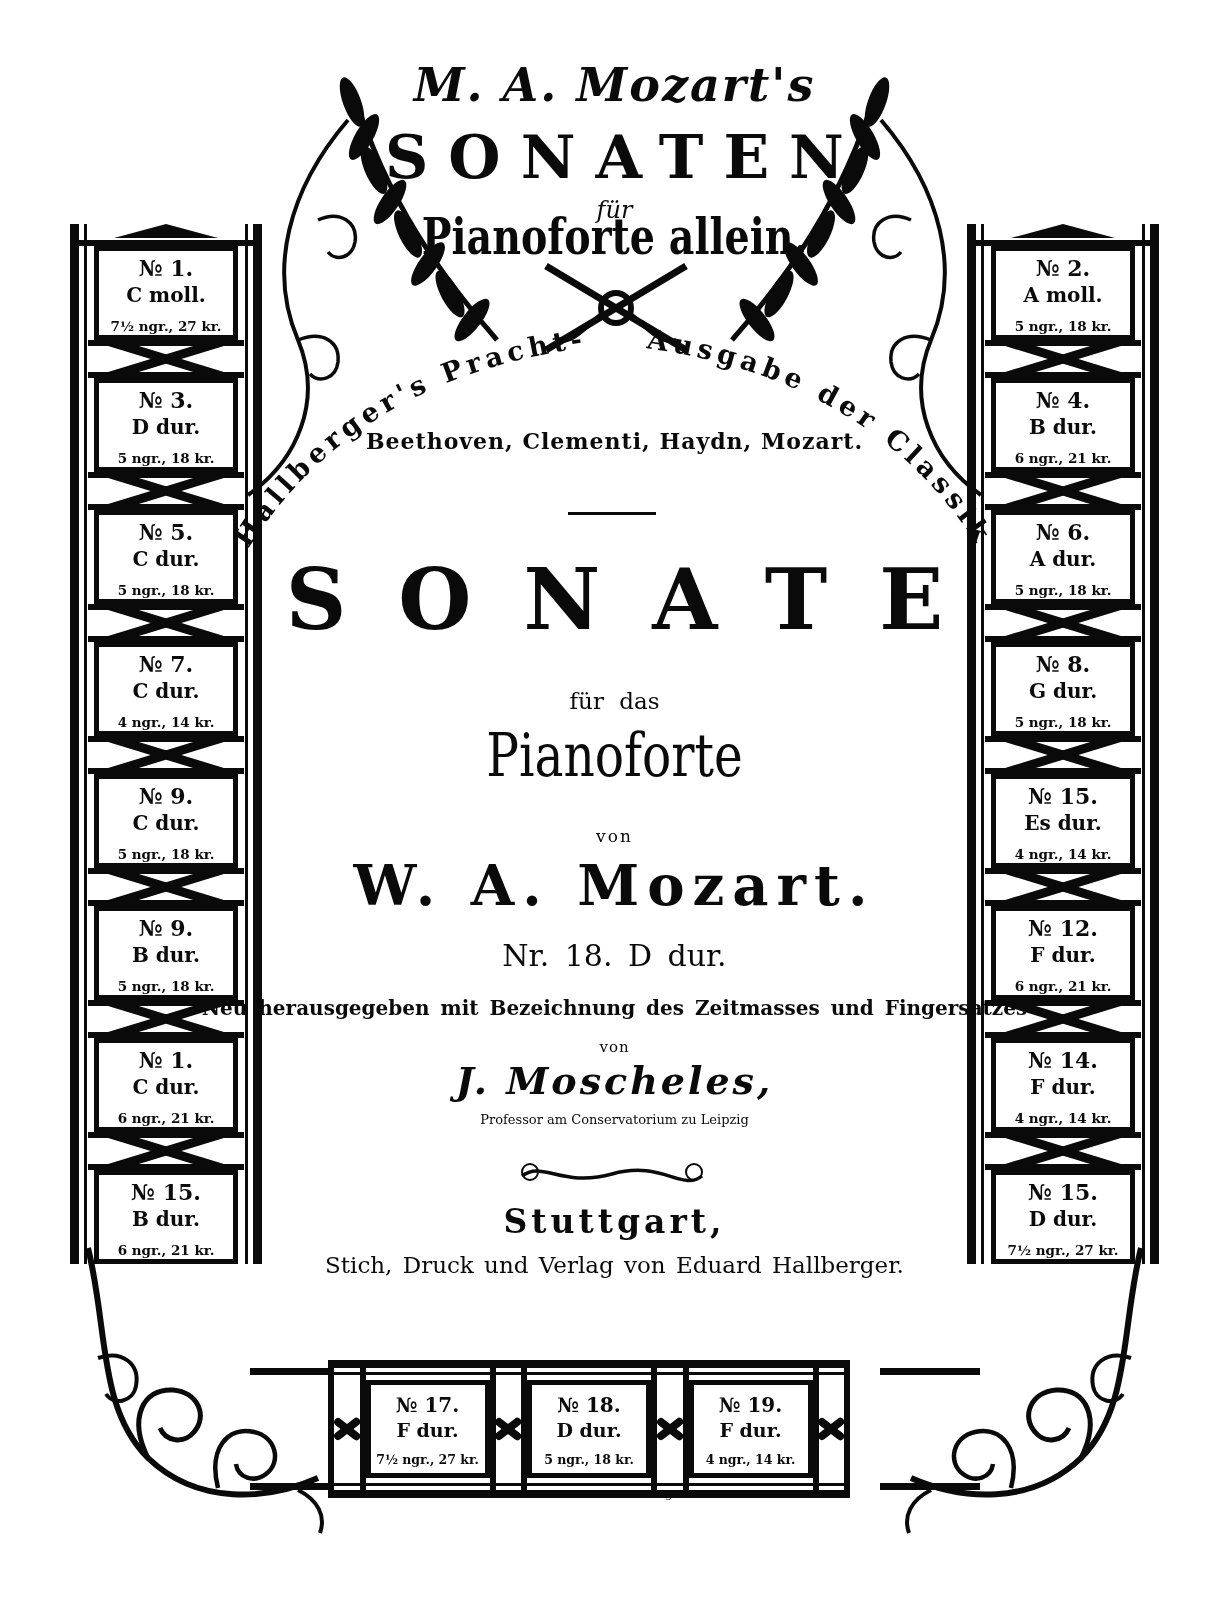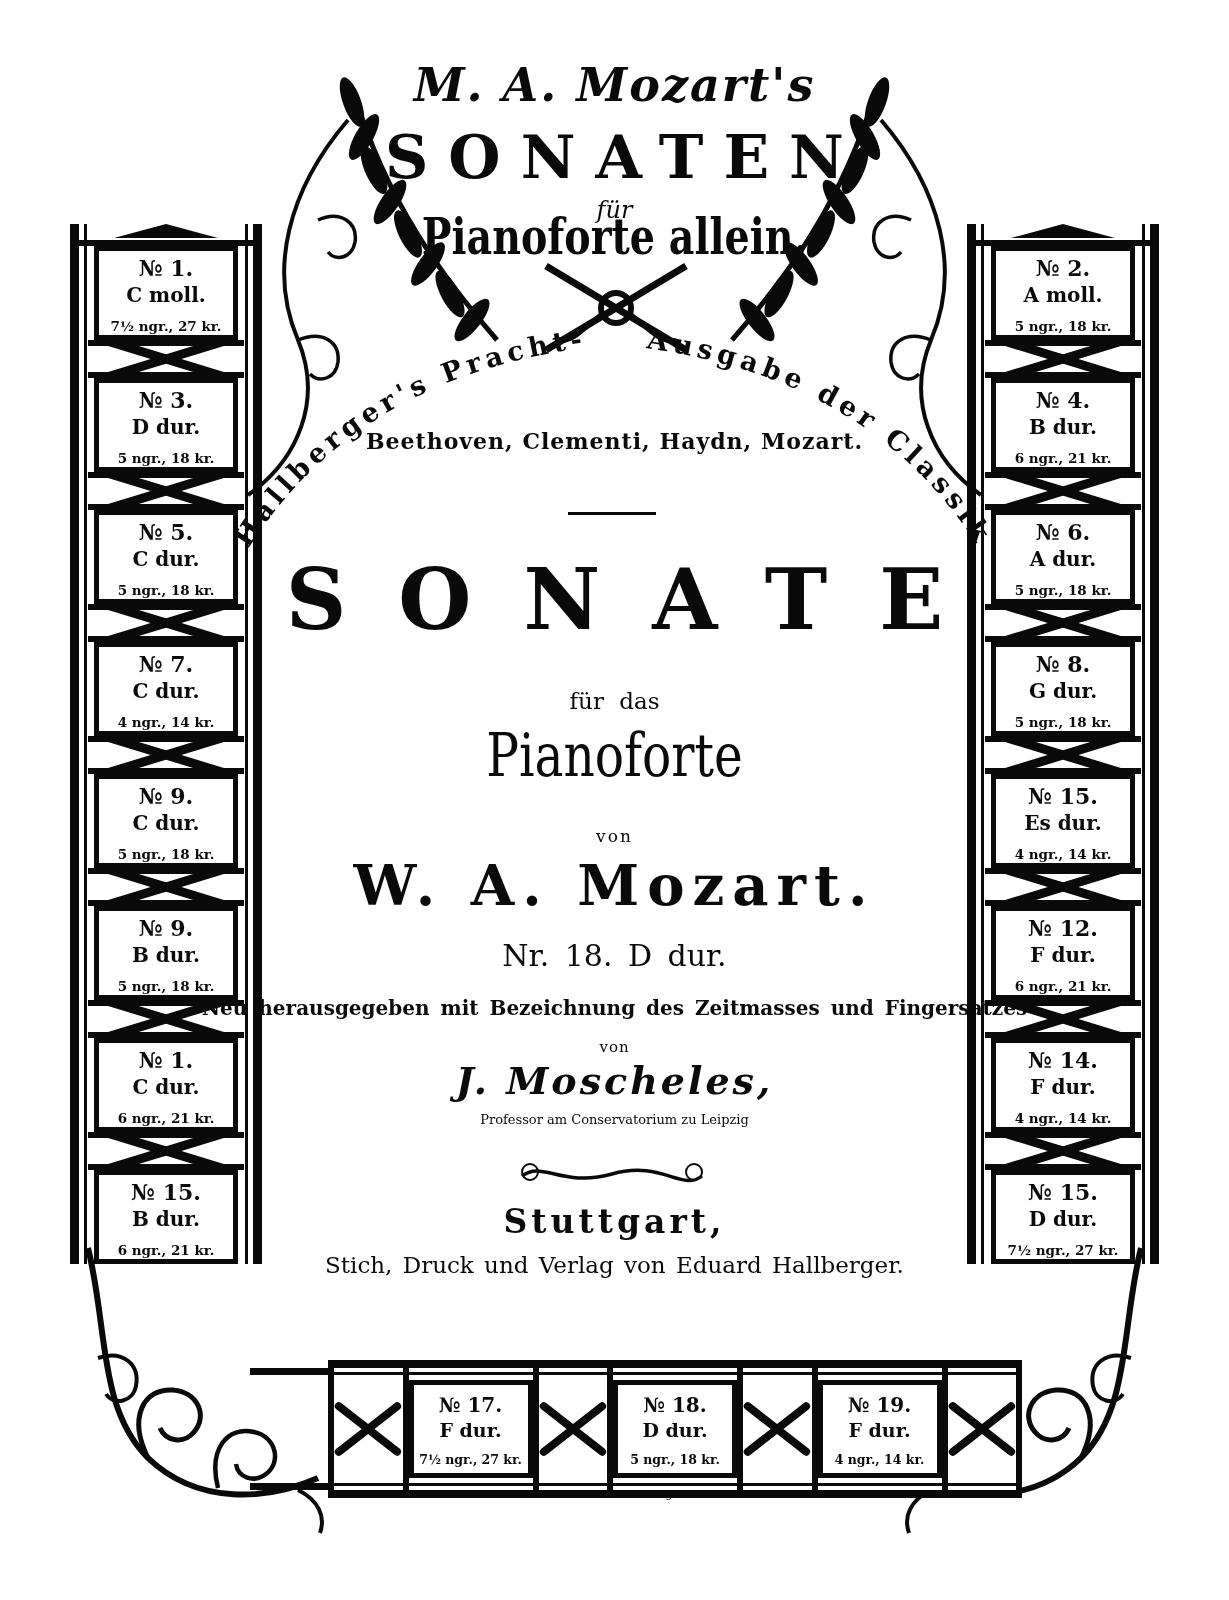--- a/index.html
+++ b/index.html
@@ -71,21 +71,21 @@
   .x-conn{
     flex:1 1 auto; position:relative; overflow:hidden; width:100%;
     border-top:6px solid #0a0a0a; border-bottom:6px solid #0a0a0a; box-sizing:border-box;
   }
   .x-conn .bar{position:absolute; left:50%; top:50%; width:135%; height:9px; background:#0a0a0a; border-radius:4px;}
   .x-conn .b1{transform:translate(-50%,-50%) rotate(17deg);}
   .x-conn .b2{transform:translate(-50%,-50%) rotate(-17deg);}
 
   
   .trellis-band{
-    position:absolute; left:328px; top:1360px; width:694px; height:138px;
+    position:absolute; left:328px; top:1360px; width:522px; height:138px;
     display:flex; box-sizing:border-box;
     border-top:8px solid #0a0a0a; border-bottom:8px solid #0a0a0a;
     background:#fff; z-index:2;
     background-image:linear-gradient(#0a0a0a,#0a0a0a),linear-gradient(#0a0a0a,#0a0a0a);
     background-size:100% 3px,100% 3px;
     background-position:0 4px, 0 calc(100% - 4px);
     background-repeat:no-repeat;
   }
   .trellis-band .x-conn{flex:1 1 auto; height:auto; border-top:none; border-bottom:none;
     border-left:6px solid #0a0a0a; border-right:6px solid #0a0a0a;}

